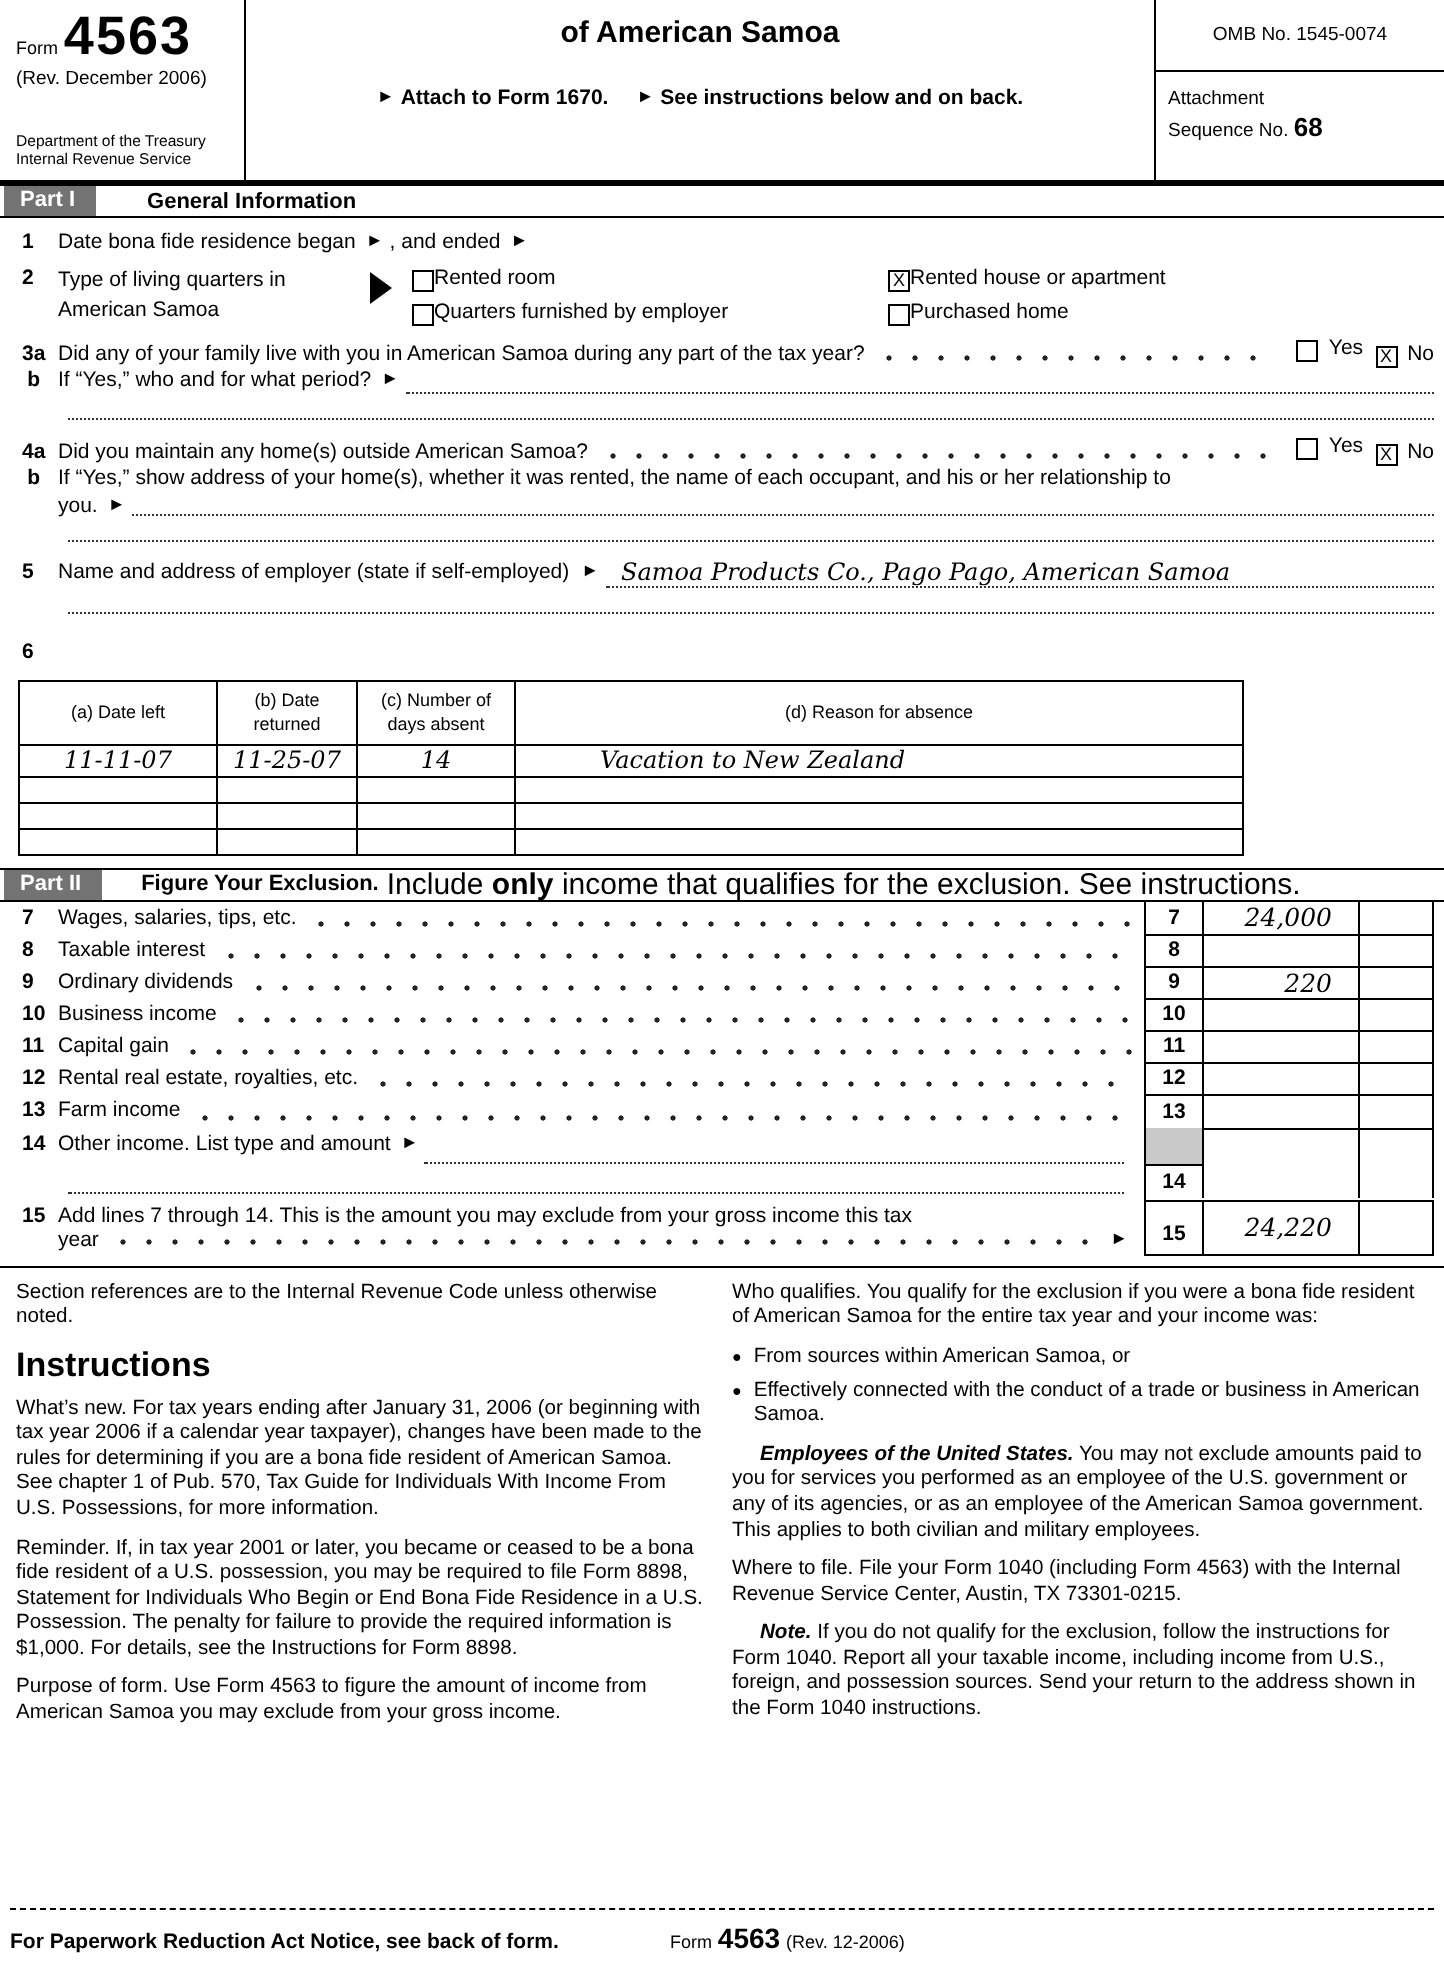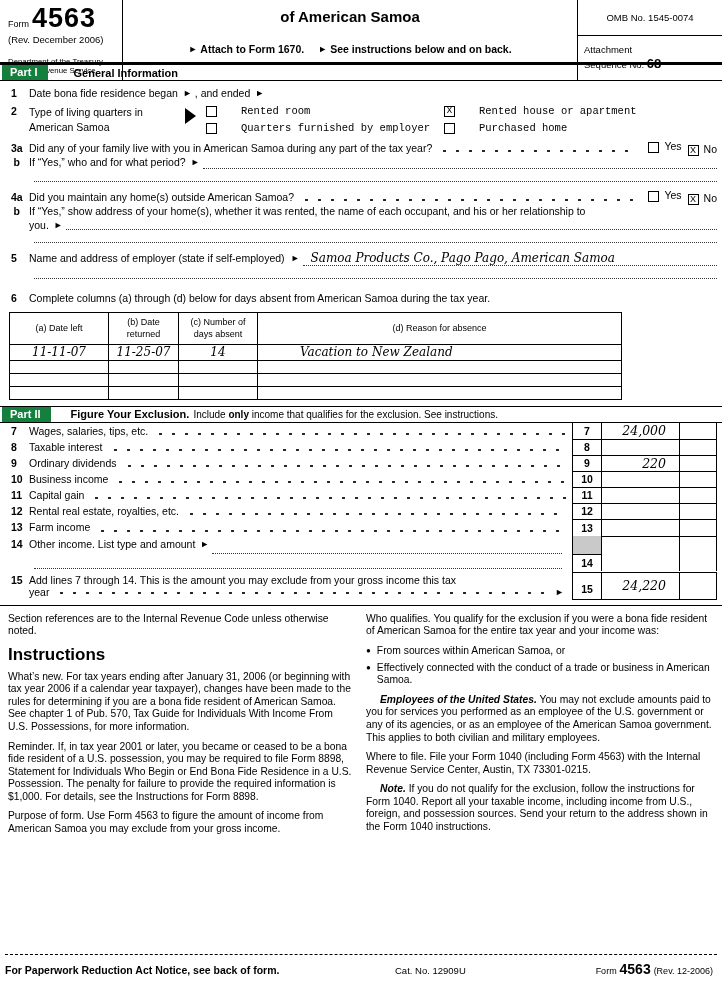--- a/index.html
+++ b/index.html
@@ -3,21 +3,21 @@
 <meta charset="utf-8">
 <style>
   * { box-sizing: border-box; margin: 0; padding: 0; }
   html,body { background:#e8e8e8; }
   .page {
     width: 722px; height: 981px; margin: 0 auto; background: #fff; color:#000;
     font-family: "Liberation Sans", sans-serif; font-size: 10.5px; position: relative;
     overflow: hidden;
   }
   
-  .hdr { display: grid; grid-template-columns: 123px 1fr 145px; border-bottom: 2px solid #000; height: 64px; }
+  .hdr { display: grid; grid-template-columns: 123px 1fr 145px; border-bottom: 2px solid #000; height: 92px; }
   .hdr-left { padding: 6px 4px 2px 8px; border-right: 1px solid #000; display:flex; flex-direction:column; }
   .form-word { font-size: 9px; }
   .form-no-big { font-size: 27px; font-weight: bold; letter-spacing: 1px; line-height: 0.9; }
   .rev { font-size: 9.5px; margin-top: 4px; }
   .agency { font-size: 7.8px; margin-top: auto; padding-bottom: 3px; line-height: 1.15; }
   .hdr-center { text-align: center; padding-top: 8px; position: relative; }
   .main-title { font-size: 15px; font-weight: bold; line-height: 1.25; }
   .sub-notes { font-size: 10.5px; font-weight: bold; margin-top: 16px; display:flex; justify-content:center; gap: 14px; }
   .arr { font-size: 9px; position: relative; top: -1px; margin-right: 3px; }
   .hdr-right { border-left: 1px solid #000; display:flex; flex-direction:column; }
@@ -30,43 +30,43 @@
   .tiny-label { font-size: 8.2px; }
   .hw { font-family: "DejaVu Serif", serif; font-style: italic; }
   .name-val { font-size: 13px; margin: 2px 0 0 22px; }
   .ssn-cell { border-left: 1px solid #000; padding: 2px 6px; }
   .ssn-label { font-size: 8.6px; font-weight: bold; }
   .ssn-digits { display:flex; margin-top: 3px; font-size: 12.5px; }
   .ssn-digits span { padding: 0 14px; }
   .ssn-sep { border-left: 1px dotted #000; }
   
   .partbar { display:flex; align-items: center; border-top: 1.5px solid #000; border-bottom: 1.5px solid #000; height: 17px; }
-  .partbox { background:#15803d; color:#fff; font-weight:bold; font-size: 11px; padding: 1px 10px 2px 8px; margin-left: 2px; }
+  .partbox { background:#737373; color:#fff; font-weight:bold; font-size: 11px; padding: 1px 10px 2px 8px; margin-left: 2px; }
   .parttitle { font-weight: bold; font-size: 11px; margin-left: 26px; }
-  .partnote { font-size: 10px; margin-left: 4px; }
+  .partnote { font-size: 15px; margin-left: 4px; }
   
   .p1 { padding: 3px 5px 0 5px; }
   .lnum { font-weight: bold; width: 24px; flex: none; text-align: left; padding-left: 6px; }
   .lnum.sub { text-align: right; padding-right: 9px; padding-left:0; }
   .frow { display:flex; align-items: baseline; min-height: 16px; }
   .dotline { border-bottom: 1.4px dotted #333; flex: 1; align-self: flex-end; margin-bottom: 3px; min-width: 16px; }
   .entry { border-bottom: 1.4px dotted #333; align-self: flex-end; text-align:center; font-size: 12px; line-height: 1; padding-bottom: 1px; margin-bottom: 2px; }
   .leader { flex: 1; align-self: flex-end; height: 6px; margin: 0 6px 3px 6px;
     background-image: radial-gradient(circle, #222 1.1px, transparent 1.5px);
     background-size: 13px 4px; background-repeat: repeat-x; background-position: left bottom; }
   .cb { width: 11px; height: 11px; border: 1px solid #000; flex: none; display:inline-flex;
         align-items:center; justify-content:center; font-size: 9px; line-height: 1; position: relative; top: 1px; }
   .ynpair { display:flex; align-items:center; gap: 5px; margin-left: 6px; flex: none; }
   .q2block { display:flex; margin-top: 2px; }
   .q2label { width: 150px; flex:none; line-height: 1.45; }
   .bigarrow { width:0; height:0; border-top: 8px solid transparent; border-bottom: 8px solid transparent;
               border-left: 11px solid #000; margin: 3px 10px 0 6px; flex:none; }
   .optcol { display:flex; flex-direction: column; gap: 5px; }
   .optcol.c1 { width: 238px; }
-  .opt { display:flex; align-items:flex-start; gap: 24px; font-family: Liberation Mono, monospace; }
+  .opt { display:flex; align-items:flex-end; gap: 0; }
   .indented { margin-left: 29px; }
   
   .abs-table { border-collapse: collapse; width: 613px; margin: 4px 0 0 4px; table-layout: fixed; }
   .abs-table th, .abs-table td { border: 1px solid #000; font-weight: normal; }
   .abs-table th { font-size: 9px; text-align:center; padding: 4px 2px; line-height: 1.25; height: 30px; }
   .abs-table td { height: 16px; font-size: 12px; text-align: center; padding: 0 2px; }
   .abs-table td.reason { text-align: left; padding-left: 42px; }
   .abs-table tr.empty td { height: 13px; }
   
   .p2 { padding: 0 5px; }
@@ -242,21 +242,20 @@
       <span>Name and address of employer (state if self-employed)</span>
       <span class="arr" style="margin-left:6px;">►</span>
       <span class="entry hw" style="flex:1; text-align:left; padding-left:8px;">Samoa Products Co., Pago Pago, American Samoa</span>
     </div>
     <div class="frow" style="min-height:14px;">
       <span class="dotline indented"></span>
     </div>
 
     <div class="frow" style="margin-top:10px;">
       <span class="lnum">6</span>
-      <span>Complete columns (a) through (d) below for days absent from American Samoa during the tax year.</span>
     </div>
 
     <table class="abs-table">
       <colgroup>
           <col style="width:99px;">
           <col style="width:70px;">
           <col style="width:79px;">
           <col>
         </colgroup>
       <thead>
@@ -482,21 +481,20 @@
       </div>
       <div class="ipar first-indent">
         <span class="ital">Note.</span>
         <span>If you do not qualify for the exclusion, follow the instructions for Form 1040. Report all your taxable income, including income from U.S., foreign, and possession sources. Send your return to the address shown in the Form 1040 instructions.</span>
       </div>
     </div>
   </div>
 
   <div class="pagefoot">
     <span class="foot-left">For Paperwork Reduction Act Notice, see back of form.</span>
-    <span class="foot-cat">Cat. No. 12909U</span>
     <span class="foot-right">
       <span class="foot-sm">Form</span>
       <span class="foot-form-no">4563</span>
       <span class="foot-sm">(Rev. 12-2006)</span>
     </span>
   </div>
 
 </div>
 
 </body></html>

